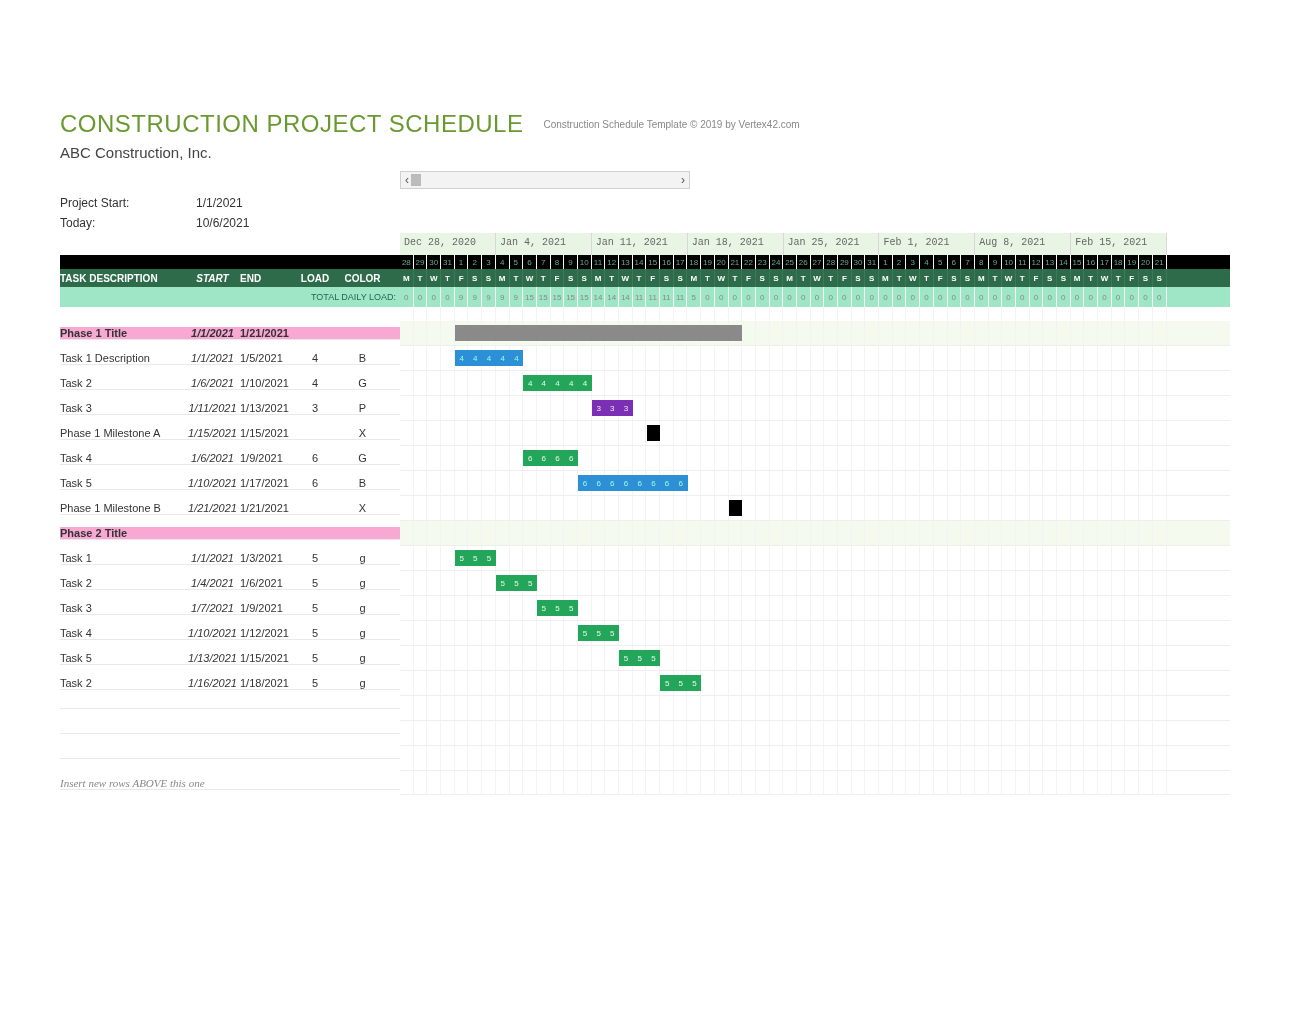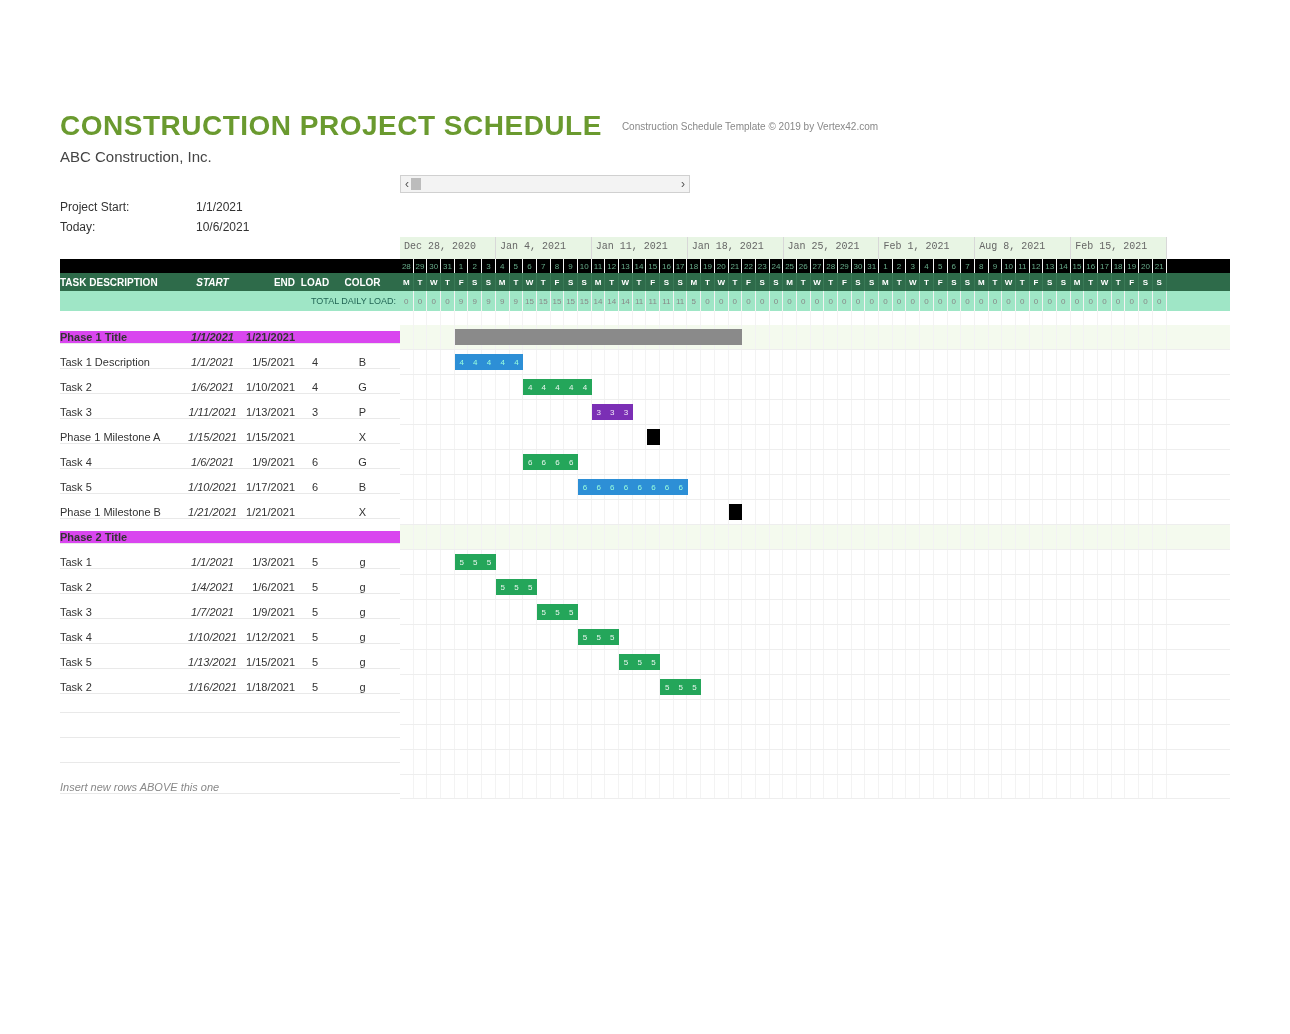--- a/index.html
+++ b/index.html
@@ -10,22 +10,22 @@
     font-family: Arial, Helvetica, sans-serif;
     font-size: 11px;
     color: #333;
   }
   .sheet {
     width: 1290px;
     padding: 110px 60px 0 60px;
   }
   .titlebar { display: flex; align-items: center; gap: 20px; }
   .main-title {
-    font-size: 28px;
-    font-weight: 700;
+    font-size: 24px;
+    font-weight: 400;
     letter-spacing: 0.5px;
     color: #6a9a2f;
   }
   .copyright { font-size: 10px; color: #888; }
   .company { font-size: 15px; color: #444; margin-top: 6px; }
   .meta-and-scroll {
     display: flex;
     margin-top: 10px;
   }
   .meta {
@@ -51,34 +51,34 @@
   
   .row { display: flex; height: 25px; align-items: center; }
   .left-cols {
     display: flex; align-items: center;
     width: 340px;
     flex-shrink: 0;
     border-bottom: 1px solid #e9e9e9;
   }
   .c-desc  { width: 125px; }
   .c-start { width: 55px;  text-align:center;font-style:italic; }
-  .c-end   { width: 55px;  text-align:right; }
+  .c-end   { width: 55px;  text-align:left; }
   .c-load  { width: 40px;  text-align:center; }
   .c-color { width: 55px;  text-align:center; }
 
   .hdr {
     background: #2e6b4a;
     color: #fff;
     font-weight: bold;
     font-size: 10px;
     height: 24px;
   }
   .hdr .left-cols, .hdr .timeline { border: none; }
 
-  .phase .left-cols { background: #d946ef; font-weight: bold; }
+  .phase .left-cols { background: #f9a8d4; font-weight: bold; }
   .phase .timeline  { background: #f4faee; }
 
   .subhdr { background: #9fe6c6; height: 20px; font-size: 9px; color:#265; }
   .subhdr .left-cols { justify-content: flex-end; padding-right:4px; border:none;}
   .subhdr .timeline { border:none; }
 
   .timeline {
     display: flex;
     flex: 1 1 auto;
     border-bottom: 1px solid #eee;
@@ -1708,21 +1708,21 @@
           <div class="daycell"></div>
           <div class="daycell"></div>
           <div class="daycell"></div>
           <div class="daycell"></div>
         </div>
       </div>
     </div>
 
   <div class="row footer-note">
     <div class="left-cols">
-      <div class="c-desc" style="width:340px;">Insert new rows ABOVE this one</div>
+      <div class="c-desc" style="width:340px;font-family:Liberation Serif, serif;">Insert new rows ABOVE this one</div>
     </div>
     <div class="timeline" id="footcells">
         <div class="daycell"></div>
         <div class="daycell"></div>
         <div class="daycell"></div>
         <div class="daycell"></div>
         <div class="daycell"></div>
         <div class="daycell"></div>
         <div class="daycell"></div>
         <div class="daycell"></div>

